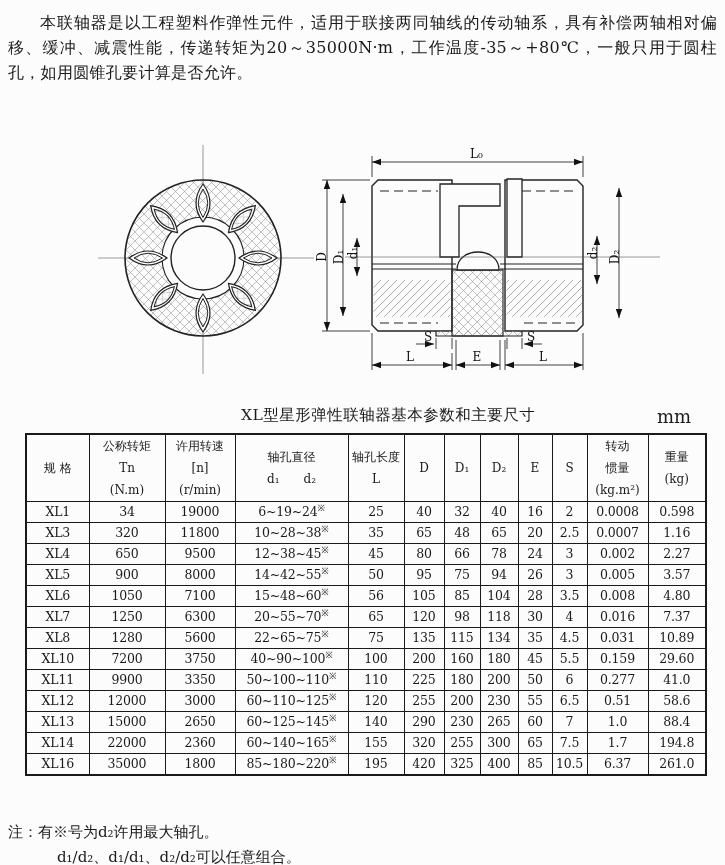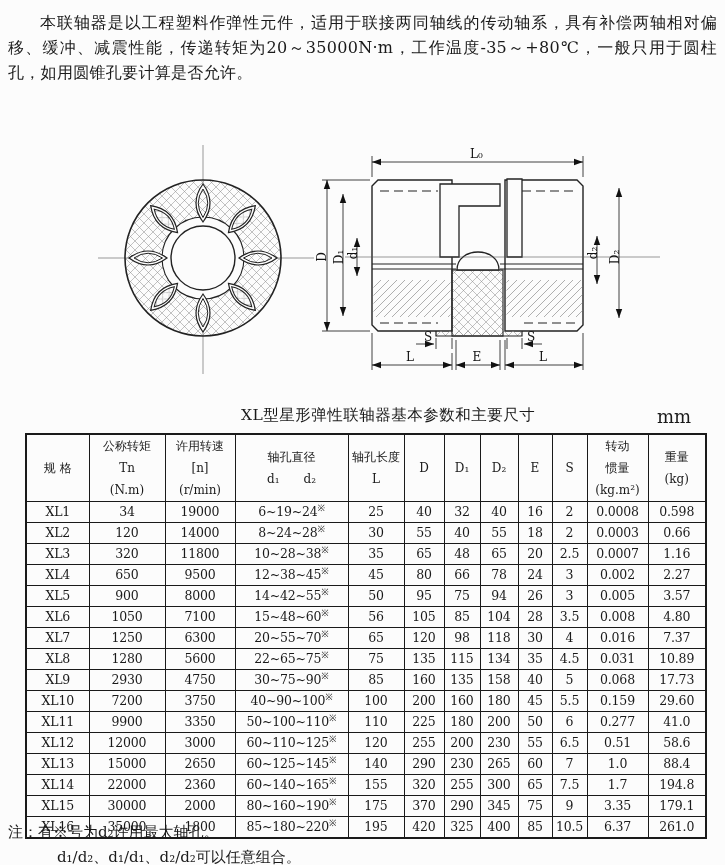--- a/index.html
+++ b/index.html
@@ -210,34 +210,20 @@
           <td>25</td>
           <td>40</td>
           <td>32</td>
           <td>40</td>
           <td>16</td>
           <td>2</td>
           <td>0.0008</td>
           <td>0.598</td>
         </tr>
         <tr>
-          <td>XL2</td>
-          <td>120</td>
-          <td>14000</td>
-          <td>8~24~28<sup>※</sup></td>
-          <td>30</td>
-          <td>55</td>
-          <td>40</td>
-          <td>55</td>
-          <td>18</td>
-          <td>2</td>
-          <td>0.0003</td>
-          <td>0.66</td>
-        </tr>
-        <tr>
           <td>XL3</td>
           <td>320</td>
           <td>11800</td>
           <td>10~28~38<sup>※</sup></td>
           <td>35</td>
           <td>65</td>
           <td>48</td>
           <td>65</td>
           <td>20</td>
           <td>2.5</td>
@@ -308,34 +294,20 @@
           <td>75</td>
           <td>135</td>
           <td>115</td>
           <td>134</td>
           <td>35</td>
           <td>4.5</td>
           <td>0.031</td>
           <td>10.89</td>
         </tr>
         <tr>
-          <td>XL9</td>
-          <td>2930</td>
-          <td>4750</td>
-          <td>30~75~90<sup>※</sup></td>
-          <td>85</td>
-          <td>160</td>
-          <td>135</td>
-          <td>158</td>
-          <td>40</td>
-          <td>5</td>
-          <td>0.068</td>
-          <td>17.73</td>
-        </tr>
-        <tr>
           <td>XL10</td>
           <td>7200</td>
           <td>3750</td>
           <td>40~90~100<sup>※</sup></td>
           <td>100</td>
           <td>200</td>
           <td>160</td>
           <td>180</td>
           <td>45</td>
           <td>5.5</td>
@@ -392,34 +364,20 @@
           <td>155</td>
           <td>320</td>
           <td>255</td>
           <td>300</td>
           <td>65</td>
           <td>7.5</td>
           <td>1.7</td>
           <td>194.8</td>
         </tr>
         <tr>
-          <td>XL15</td>
-          <td>30000</td>
-          <td>2000</td>
-          <td>80~160~190<sup>※</sup></td>
-          <td>175</td>
-          <td>370</td>
-          <td>290</td>
-          <td>345</td>
-          <td>75</td>
-          <td>9</td>
-          <td>3.35</td>
-          <td>179.1</td>
-        </tr>
-        <tr>
           <td>XL16</td>
           <td>35000</td>
           <td>1800</td>
           <td>85~180~220<sup>※</sup></td>
           <td>195</td>
           <td>420</td>
           <td>325</td>
           <td>400</td>
           <td>85</td>
           <td>10.5</td>

